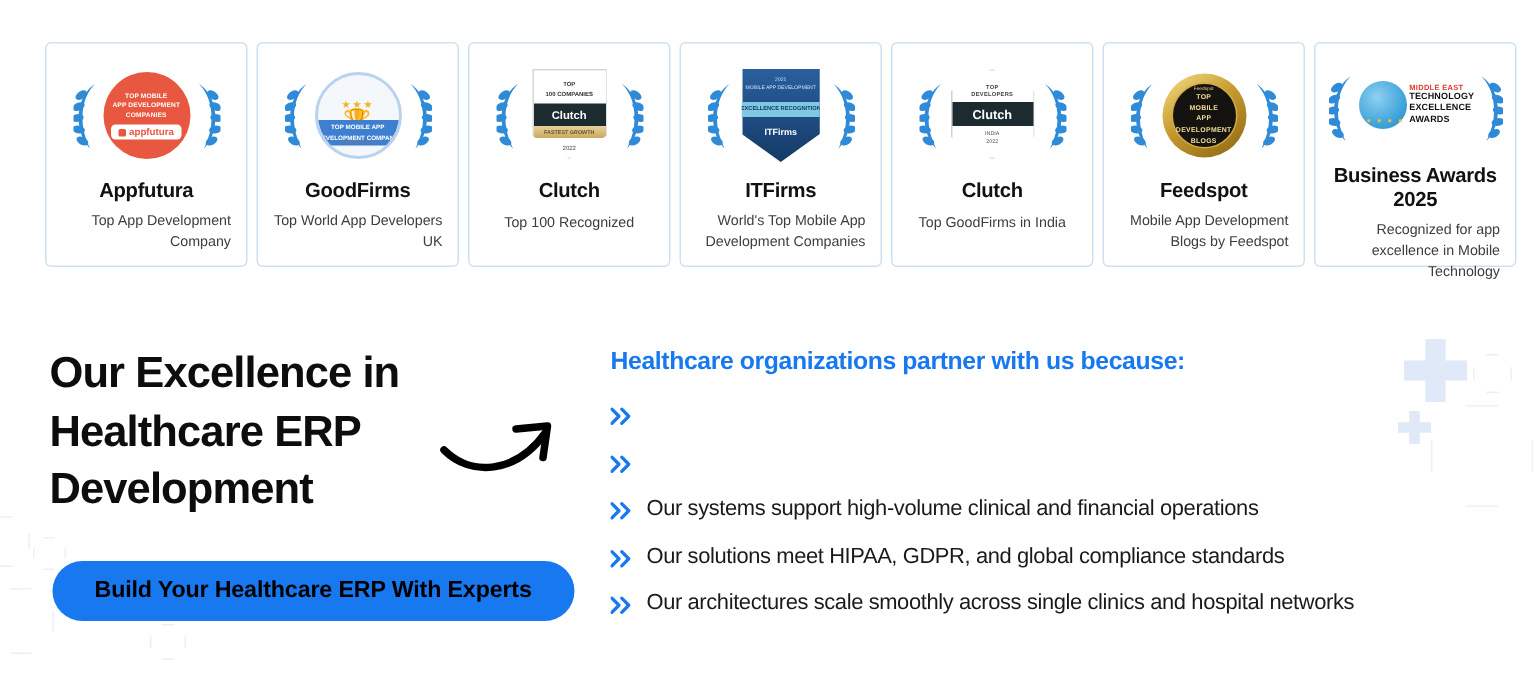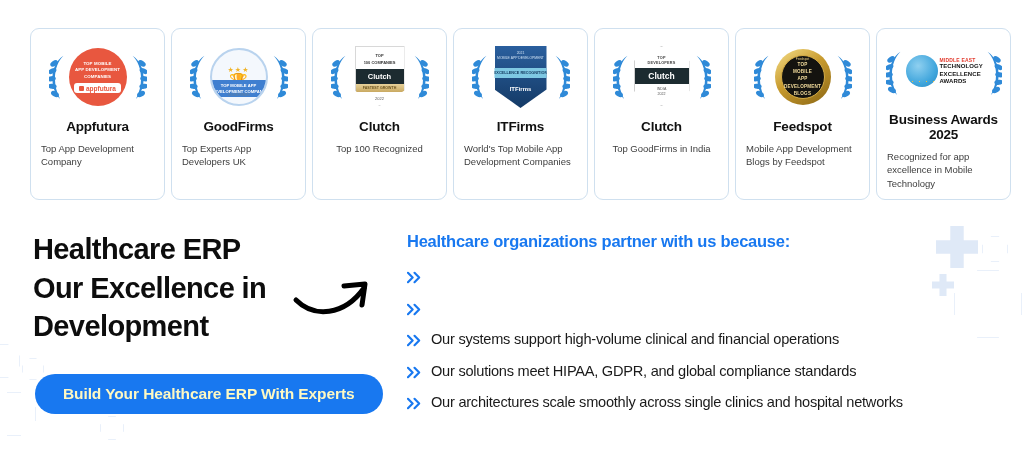--- a/index.html
+++ b/index.html
@@ -24,40 +24,40 @@
     border: 1.5px solid #e9f0fa;
     clip-path: polygon(34% 0,66% 0,66% 34%,100% 34%,100% 66%,66% 66%,66% 100%,34% 100%,34% 66%,0 66%,0 34%,34% 34%);
   }
 
   
   .badge-strip {
     position: absolute; top: 28px; left: 30px;
     display: flex; gap: 6px;
   }
   .badge-card {
-    width: 135px; height: 172px;
+    width: 135px; height: 150px;
     background: #fff;
     border: 1px solid #cfe0ef;
-    border-radius: 9px;
+    border-radius: 4px;
     display: flex; flex-direction: column; align-items: center;
     padding: 12px 8px 8px;
   }
   .badge-logo-wrap {
     height: 72px; width: 100%;
     display: flex; align-items: center; justify-content: center;
     position: relative;
   }
   .laurel { width: 17px; height: 48px; flex: none; }
   .badge-art { width: 62px; height: 62px; position: relative; margin: 0 1px; }
   .badge-name {
     font-size: 13.5px; font-weight: 700; color: #111; text-align: center;
     margin-top: 6px; line-height: 1.15; letter-spacing: -0.2px;
   }
   .badge-desc {
-    font-size: 9.5px; color: #3d3d3d; text-align: left;
+    font-size: 9.5px; color: #3d3d3d; text-align: right;
     line-height: 1.45; margin-top: 7px; padding: 0 2px;
   }
 
   
   .art-circle-red {
     width: 58px; height: 58px; border-radius: 50%;
     background: #e8573f; margin: 2px auto 0;
     display: flex; flex-direction: column; align-items: center; justify-content: center;
   }
   .art-circle-red .t1 { font-size: 4.4px; color: #fff; font-weight: 700; text-align: center; line-height: 1.5; letter-spacing: .1px; }
@@ -163,21 +163,21 @@
 
   
   .headline {
     position: absolute; left: 33px; top: 230px;
     font-size: 29px; font-weight: 800; color: #0d0d0d;
     line-height: 1.33; letter-spacing: -0.6px;
   }
   .arrow-doodle { position: absolute; left: 292px; top: 274px; }
   .cta-button {
     position: absolute; left: 35px; top: 374px;
-    background: #1878f0; color: #fef9c3;
+    background: #1878f0; color: #000000;
     border: none; border-radius: 22px;
     font-family: "Liberation Sans", sans-serif;
     font-size: 15.5px; font-weight: 700; letter-spacing: -0.1px;
     padding: 11px 28px; cursor: pointer; white-space: nowrap;
   }
 
   
   .right-col { position: absolute; left: 407px; top: 232px; width: 600px; }
   .right-heading {
     font-size: 16.5px; font-weight: 700; color: #1878f0;
@@ -277,21 +277,21 @@
               <path d="M17 3C9 8 4 18 4 30c0 9 3 18 9 24-4-8-6-16-6-24C7 18 11 9 17 3z"></path>
           <ellipse cx="6" cy="12" rx="5" ry="3" transform="rotate(-35 6 12)"></ellipse>
               <ellipse cx="4" cy="21" rx="5" ry="3" transform="rotate(-25 4 21)"></ellipse>
           <ellipse cx="3" cy="30" rx="5" ry="3" transform="rotate(-10 3 30)"></ellipse>
               <ellipse cx="4" cy="39" rx="5" ry="3" transform="rotate(10 4 39)"></ellipse>
           <ellipse cx="7" cy="48" rx="5" ry="3" transform="rotate(28 7 48)"></ellipse>
             </g>
         </svg>
       </div>
       <div class="badge-name">GoodFirms</div>
-      <div class="badge-desc">Top Experts App Developers UK</div>
+      <div class="badge-desc">Top World App Developers UK</div>
     </div>
 
     <div class="badge-card">
       <div class="badge-logo-wrap">
         <svg class="laurel" viewBox="0 0 20 56">
           <g fill="#2f8ad8">
               <path d="M17 3C9 8 4 18 4 30c0 9 3 18 9 24-4-8-6-16-6-24C7 18 11 9 17 3z"></path>
           <ellipse cx="6" cy="12" rx="5" ry="3" transform="rotate(-35 6 12)"></ellipse>
               <ellipse cx="4" cy="21" rx="5" ry="3" transform="rotate(-25 4 21)"></ellipse>
           <ellipse cx="3" cy="30" rx="5" ry="3" transform="rotate(-10 3 30)"></ellipse>
@@ -471,22 +471,22 @@
             </g>
         </svg>
       </div>
       <div class="badge-name">Business Awards 2025</div>
       <div class="badge-desc">Recognized for app excellence in Mobile Technology</div>
     </div>
 
   </div>
 
   <div class="headline">
+    <div>Our Excellence in</div>
     <div>Healthcare ERP</div>
-    <div>Our Excellence in</div>
     <div>Development</div>
   </div>
 
   <svg class="arrow-doodle" width="84" height="50" viewBox="0 0 84 50">
     <path d="M4 26 C22 44, 52 42, 72 14" stroke="#000" stroke-width="5" fill="none" stroke-linecap="round"></path>
     <path d="M52 12 L73 10 L70 31" stroke="#000" stroke-width="5" fill="none" stroke-linecap="round" stroke-linejoin="round"></path>
   </svg>
 
   <button class="cta-button">Build Your Healthcare ERP With Experts</button>
 

